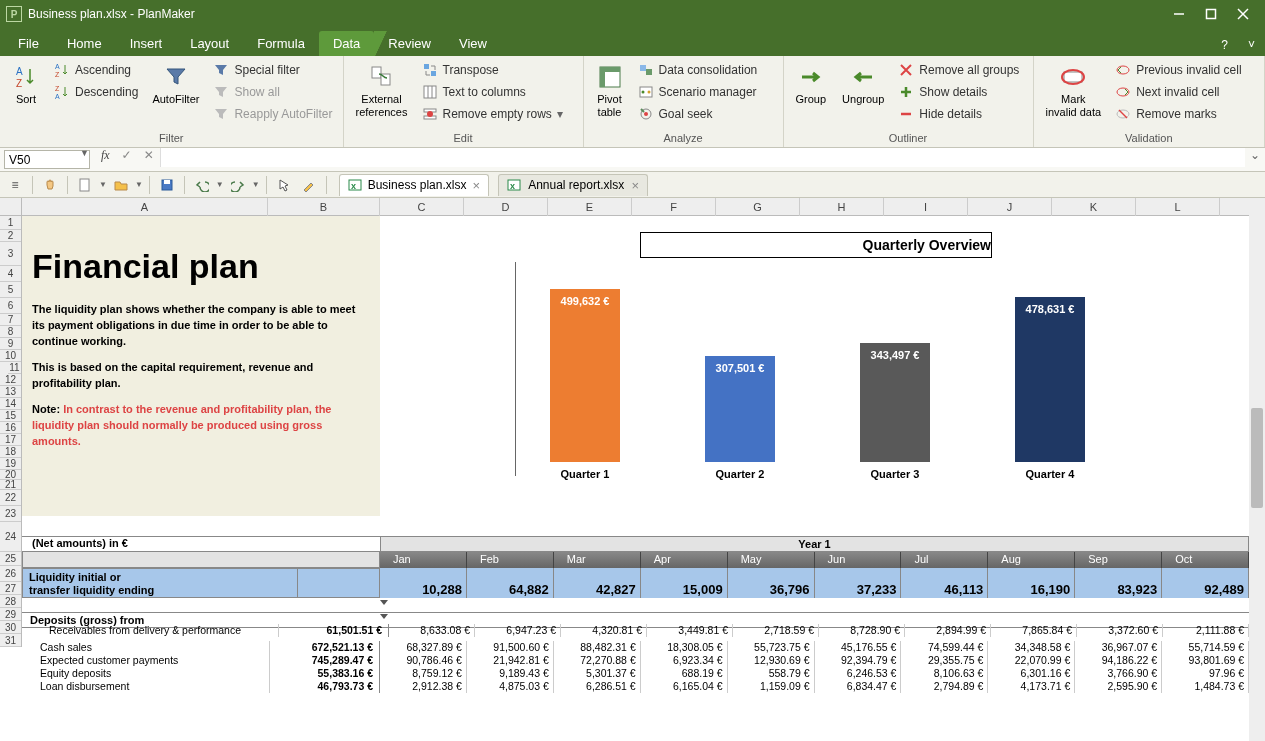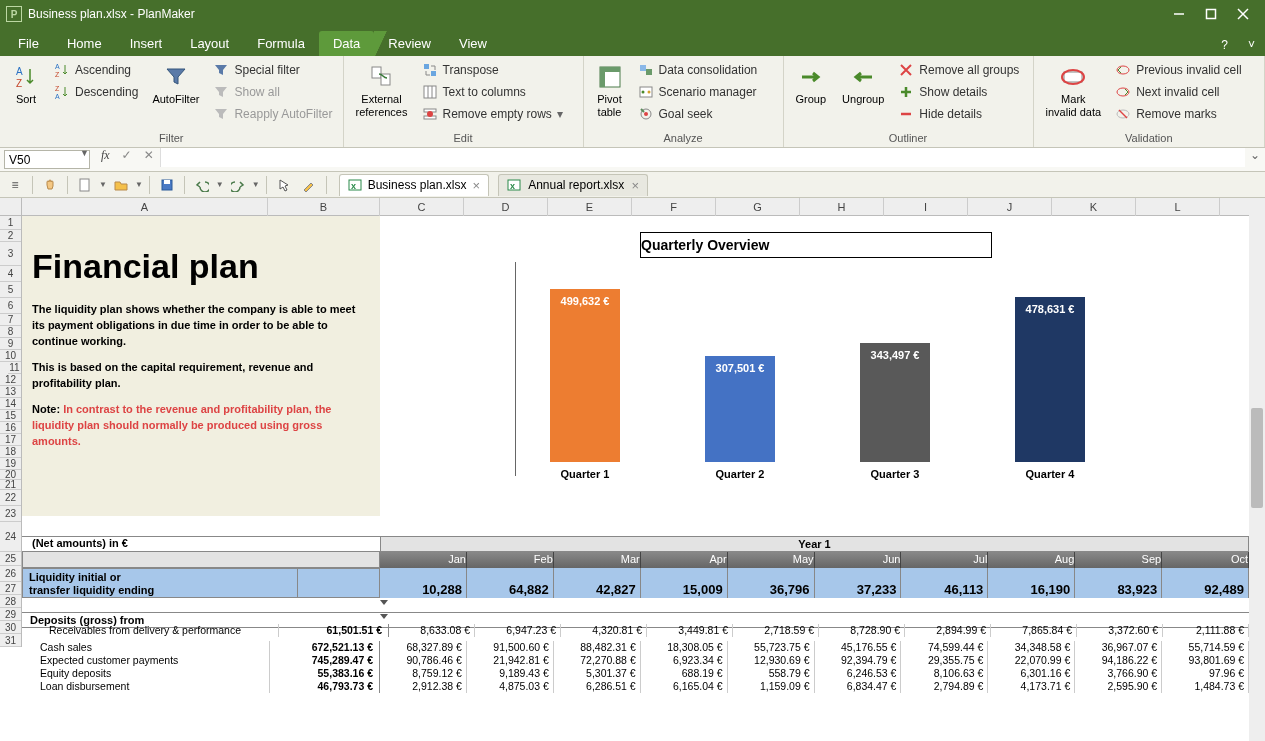--- a/index.html
+++ b/index.html
@@ -62,34 +62,34 @@
 .corner { position:absolute; left:0; top:0; width:22px; height:18px; background:#eee; border-right:1px solid #bbb; border-bottom:1px solid #bbb;}
 
 
 .panelA { position:absolute; left:0; top:0; width:358px; height:300px; background:#f1efe0; padding:14px 10px 6px;}
 .panelA h1 { font-size:34px; font-weight:bold; font-family:Arial,sans-serif; margin-bottom:16px;margin-top:17px;}
 .panelA p { font-size:11px; font-weight:bold; line-height:1.45; margin-bottom:10px;}
 .panelA .note { color:#d44;}
 .panelA .notelabel { color:#000;}
 
 .chartarea { position:absolute; left:358px; top:0; right:16px; height:300px; }
-.chart-title-box { position:absolute; left:260px; top:16px; width:352px; height:26px; border:1px solid #000; text-align:left; font-weight:bold; font-size:14px; line-height:24px; background:#fff;}
+.chart-title-box { position:absolute; left:260px; top:16px; width:352px; height:26px; border:1px solid #000; text-align:right; font-weight:bold; font-size:14px; line-height:24px; background:#fff;}
 .chart { position:absolute; left:140px; right:20px; top:60px; bottom:30px; }
 .bar { position:absolute; bottom:24px; width:70px; }
 .bar .barlbl { position:absolute; top:6px; left:0; right:0; text-align:center; color:#fff; font-size:11px; font-weight:bold;}
 .bar .cat { position:absolute; top:100%; margin-top:6px; left:-20px; right:-20px; text-align:center; font-size:11px; font-weight:bold;}
 .axis { position:absolute; left:135px; top:46px; bottom:40px; width:1px; background:#666;}
 
 
 .datazone { position:absolute; left:0; top:320px; right:16px; }
 .netamounts { height:16px; border-top:1px solid #888; border-bottom:1px solid #888; padding-left:10px; font-size:11px; font-weight:bold; width:358px;}
 .yearhdr { position:absolute; left:358px; top:0; right:0; height:16px; background:#e3e3e3; border:1px solid #888; text-align:center; font-size:11px; font-weight:bold; line-height:14px;}
 .monthrow { position:absolute; left:0; top:16px; right:0; height:16px; display:flex;}
 .monthrow .lead { width:358px; border:1px solid #888; border-top:none; background:#e3e3e3;}
-.monthrow .mc { flex:1; background:linear-gradient(#888,#666); color:#fff; text-align:right; font-size:11px; border-right:1px solid #444; line-height:15px;}
+.monthrow .mc { flex:1; background:linear-gradient(#888,#666); color:#fff; text-align:left; font-size:11px; border-right:1px solid #444; line-height:15px;padding-left:13px;}
 .liqrow { position:absolute; left:0; top:32px; right:0; height:30px; display:flex; background:#a7c7ea;}
 .liqrow .lead { width:276px; padding:2px 6px; font-size:11px; font-weight:bold; line-height:1.2; border:1px solid #888;}
 .liqrow .bcol { width:82px; border:1px solid #888; border-left:none;}
 .liqrow .vc { flex:1; text-align:right; padding:14px 4px 0 0; font-size:13px; font-weight:bold; border-right:1px solid #888;}
 .gap25 { position:absolute; left:0; top:62px; right:0; height:14px; }
 .deprow { position:absolute; left:0; top:76px; right:0; height:16px; border-top:1px solid #888; border-bottom:1px solid #888;}
 .deprow .lead{ width:358px; padding-left:8px; font-size:11px; font-weight:bold; line-height:15px;}
 .detailrow { position:absolute; left:0; right:0; height:13px; display:flex; font-size:10.5px;}
 .detailrow .label { width:248px; padding-left:18px; border-right:1px solid #ccc;}
 .detailrow .bval { width:110px; text-align:right; padding-right:6px; font-weight:bold; border-right:1px solid #888;}

